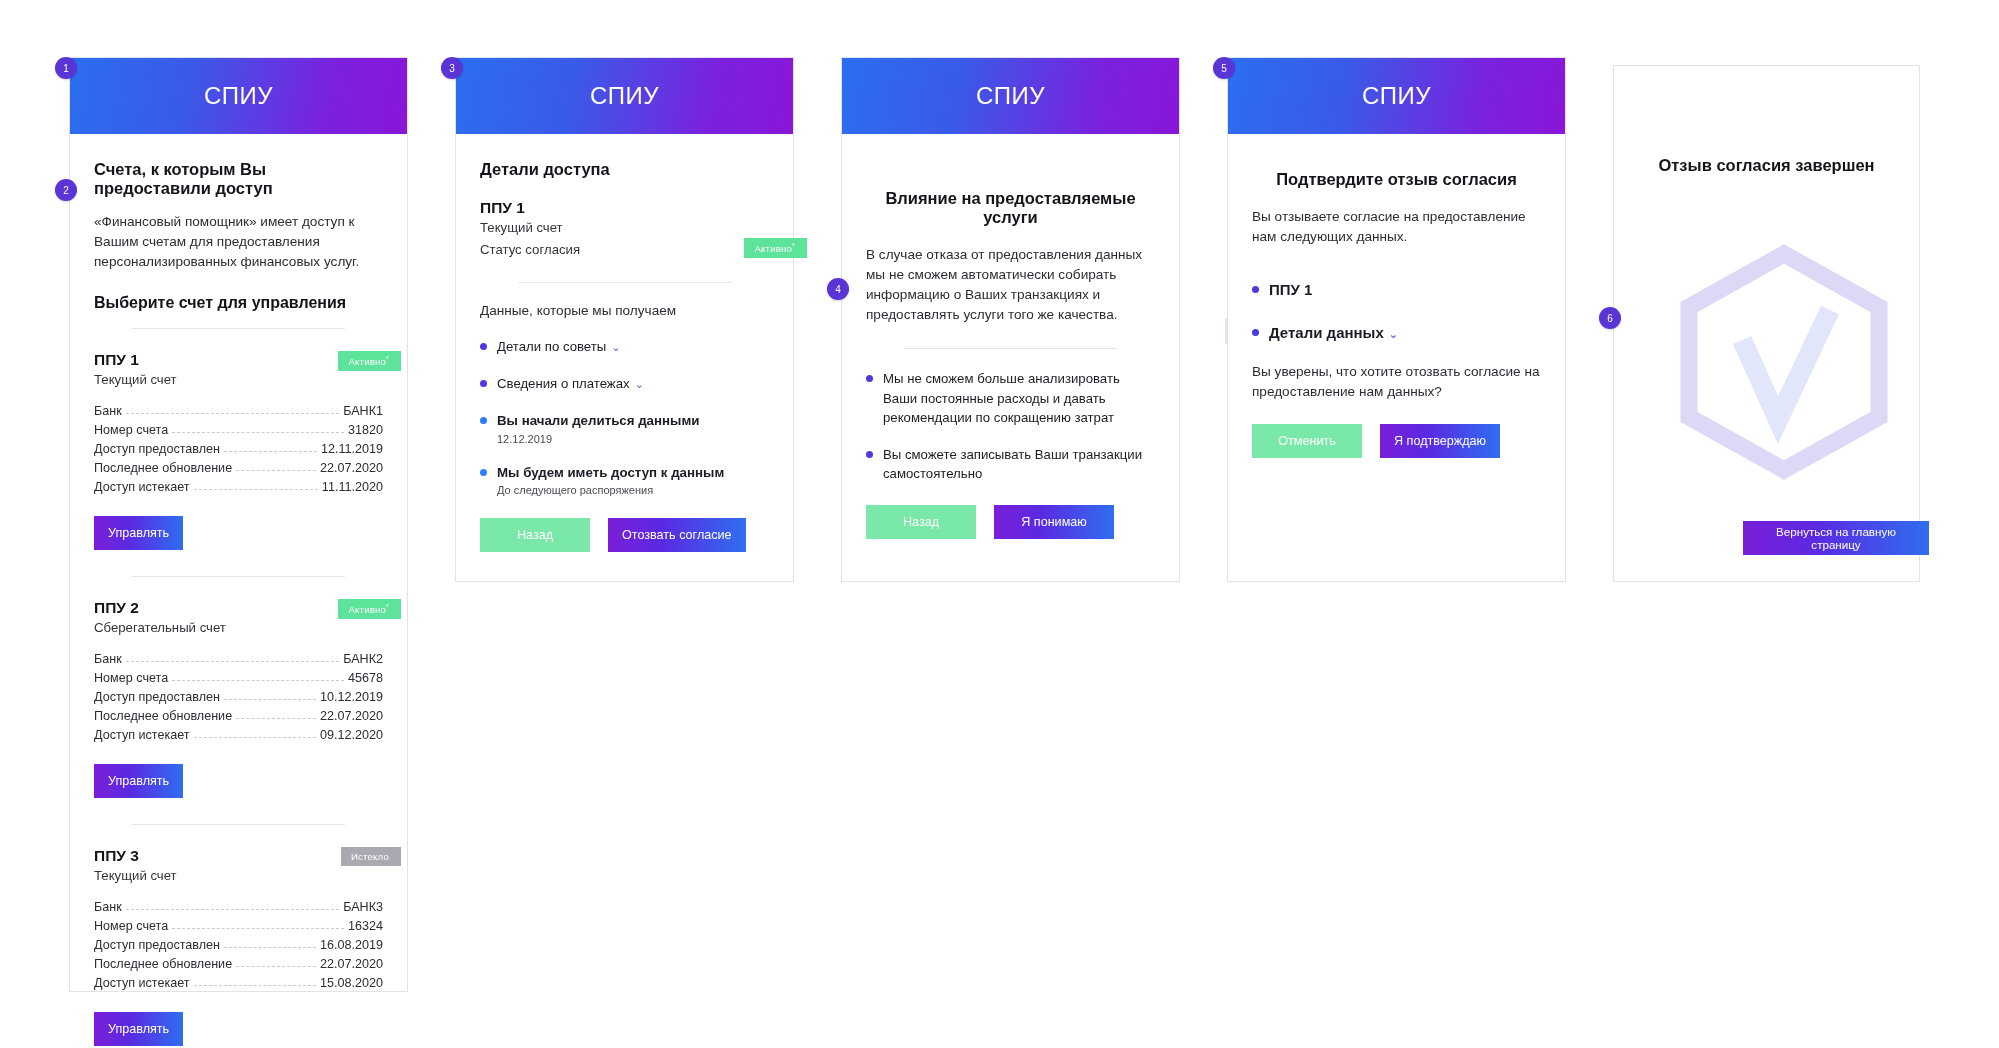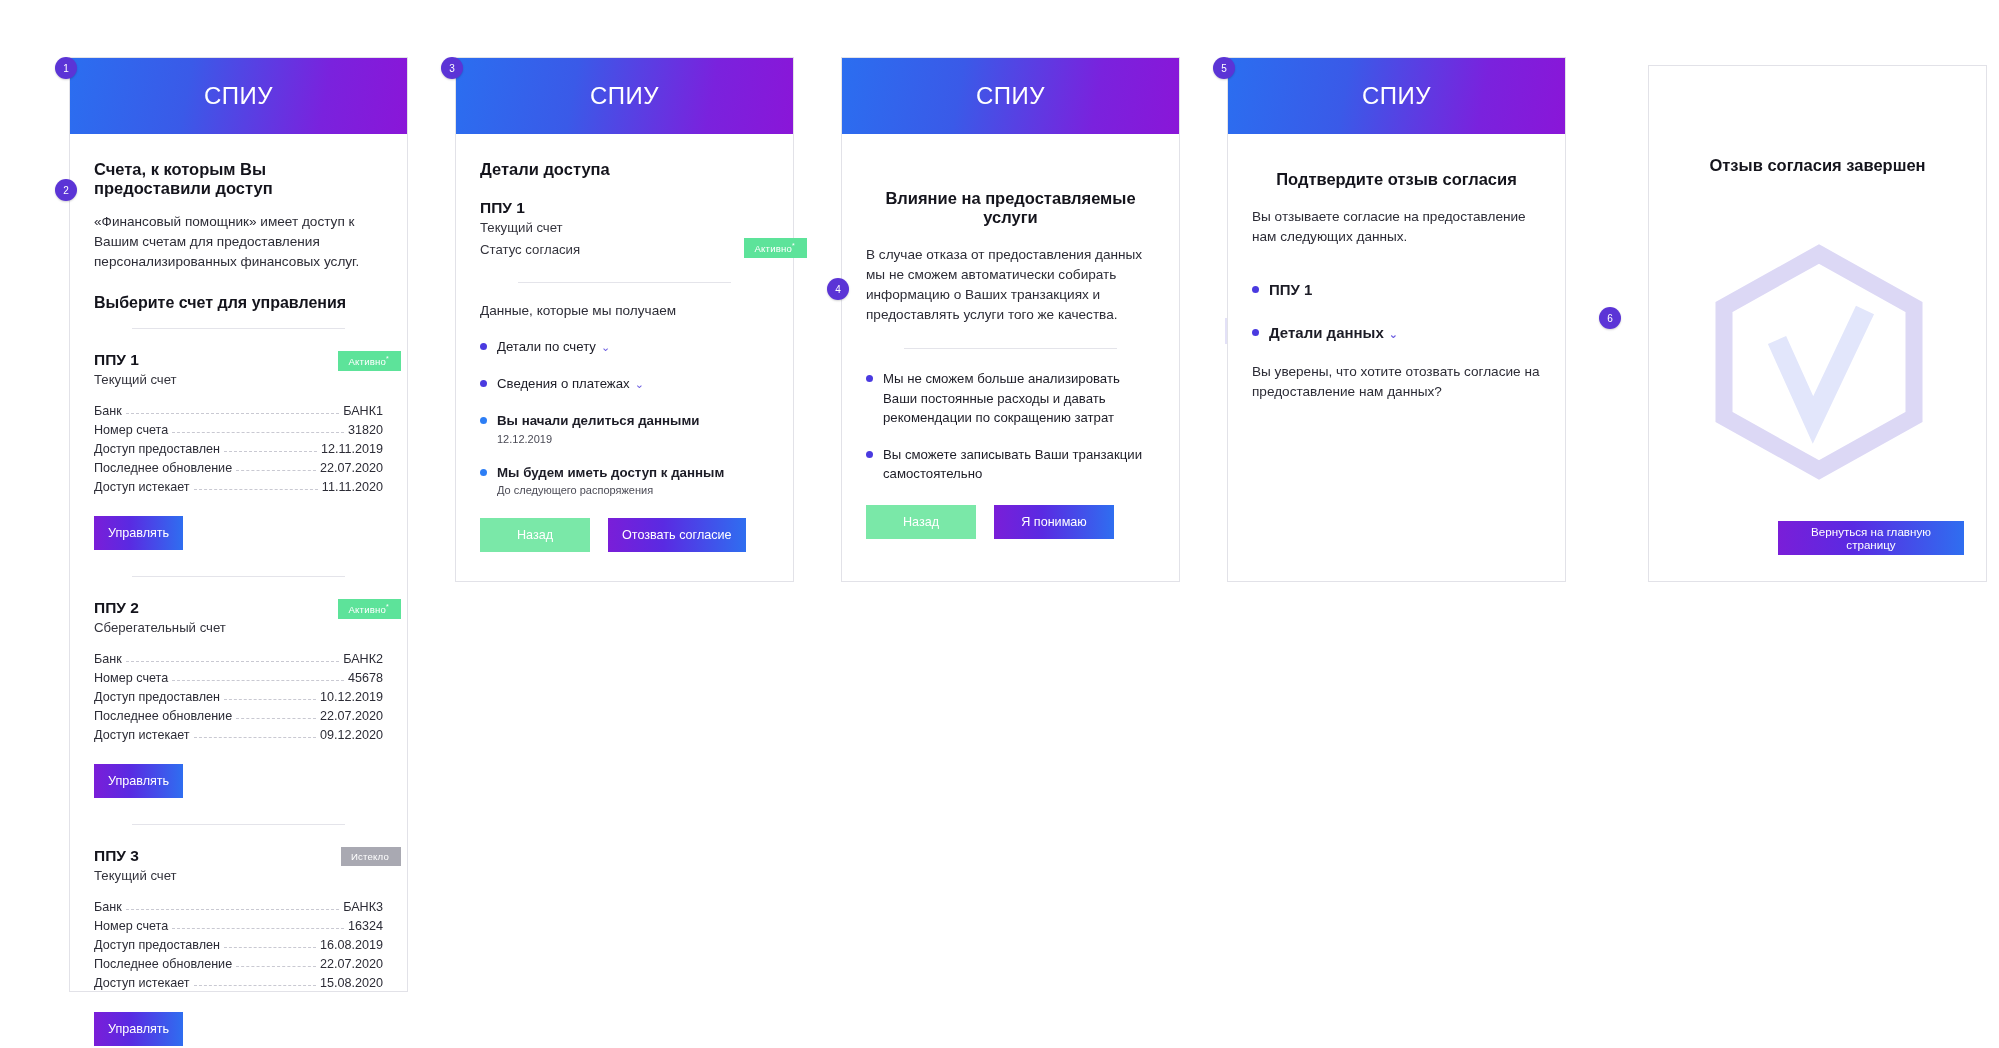--- a/index.html
+++ b/index.html
@@ -282,21 +282,21 @@
 
       <hr class="hr short" style="margin-top:24px;">
 
       <p class="para" style="margin-top:18px; margin-bottom:16px;">Данные, которые мы получаем</p>
 
       <div class="blist">
         <div class="bitem">
           <span class="bdot"></span>
           <div>
             <div class="btext">
-              <span>Детали по счету</span><span class="chev">⌄</span>
+              <span>Детали по советы</span><span class="chev">⌄</span>
             </div>
           </div>
         </div>
         <div class="bitem">
           <span class="bdot"></span>
           <div>
             <div class="btext">
               <span>Сведения о платежах</span><span class="chev">⌄</span>
             </div>
           </div>
@@ -375,28 +375,32 @@
         <div class="bitem">
           <span class="bdot" style="margin-top:7px;"></span>
           <div class="btext bold" style="font-size:15px;">
             <span>Детали данных</span><span class="chev">⌄</span>
           </div>
         </div>
       </div>
 
       <p class="para" style="">Вы уверены, что хотите отозвать согласие на предоставление нам данных?</p>
 
+      <div class="btn-row" style="margin-top:22px;">
+        <button class="btn btn-green" style="min-width:110px;">Отменить</button>
+        <button class="btn btn-primary" style="min-width:120px;">Я подтверждаю</button>
+      </div>
     </div>
   </div>
 
   <div class="step" style="left:1599px; top:307px;">
     <span>6</span>
   </div>
 
-  <div class="card" style="left:1613px; top:65px; width:339px; height:517px;margin-left:35px;">
+  <div class="card" style="left:1613px; top:65px; width:307px; height:517px;">
     <div class="card-body" style="padding-top:90px;">
       <h2 class="title center">Отзыв согласия завершен</h2>
     </div>
 
     <div class="watermark" style="left:50px; top:178px; width:240px; height:236px;">
       <svg width="240" height="236" viewBox="0 0 240 236" xmlns="http://www.w3.org/2000/svg">
         <polygon points="120,10 215,63 215,173 120,226 25,173 25,63" fill="none" stroke="#dcd8f5" stroke-width="17"></polygon>
         <path d="M78 96 L114 176 L166 66" fill="none" stroke="#e2e6fb" stroke-width="20" stroke-linejoin="miter" stroke-linecap="butt"></path>
       </svg>
     </div>

